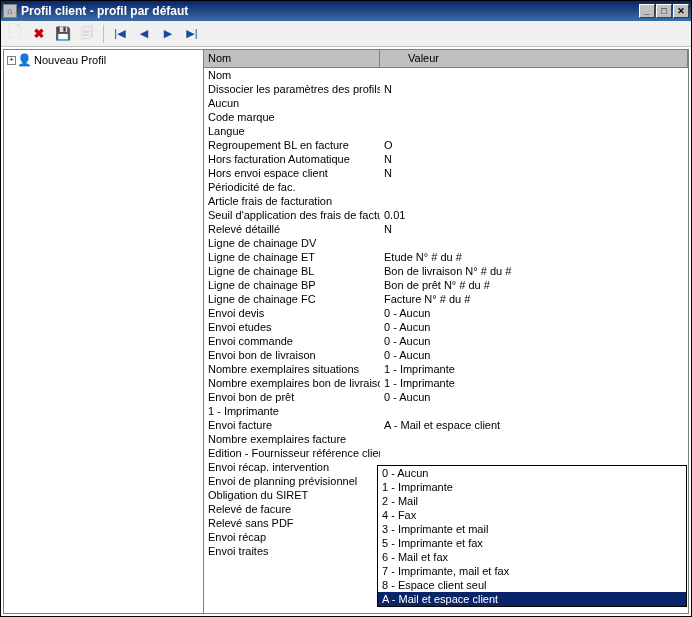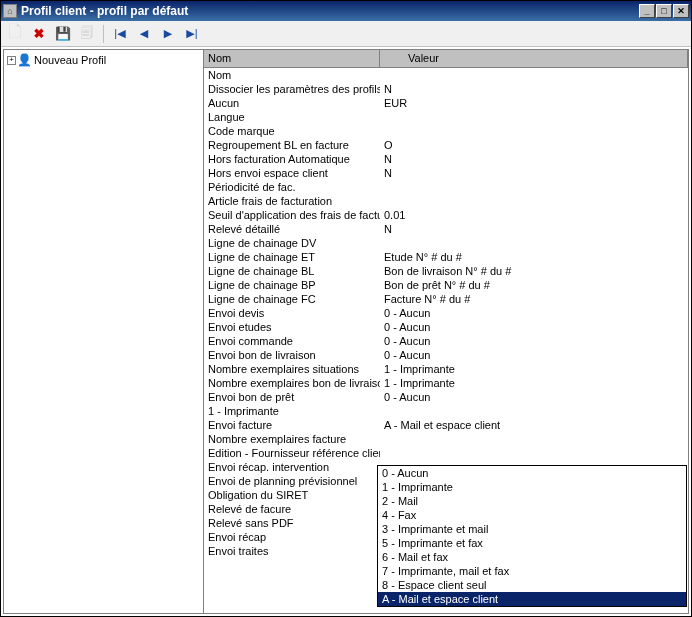--- a/index.html
+++ b/index.html
@@ -86,28 +86,27 @@
           <div class="grid-row">
             <div class="cell cell-nom">Nom</div>
             <div class="cell cell-val"></div>
           </div>
           <div class="grid-row">
             <div class="cell cell-nom">Dissocier les paramètres des profils</div>
             <div class="cell cell-val">N</div>
           </div>
           <div class="grid-row">
             <div class="cell cell-nom">Aucun</div>
-            <div class="cell cell-val">EUR</div>
+          </div>
+          <div class="grid-row">
+            <div class="cell cell-nom">Code marque</div>
+            <div class="cell cell-val"></div>
           </div>
           <div class="grid-row">
             <div class="cell cell-nom">Langue</div>
-            <div class="cell cell-val"></div>
-          </div>
-          <div class="grid-row">
-            <div class="cell cell-nom">Code marque</div>
             <div class="cell cell-val"></div>
           </div>
           <div class="grid-row">
             <div class="cell cell-nom">Regroupement BL en facture</div>
             <div class="cell cell-val">O</div>
           </div>
           <div class="grid-row">
             <div class="cell cell-nom">Hors facturation Automatique</div>
             <div class="cell cell-val">N</div>
           </div>

